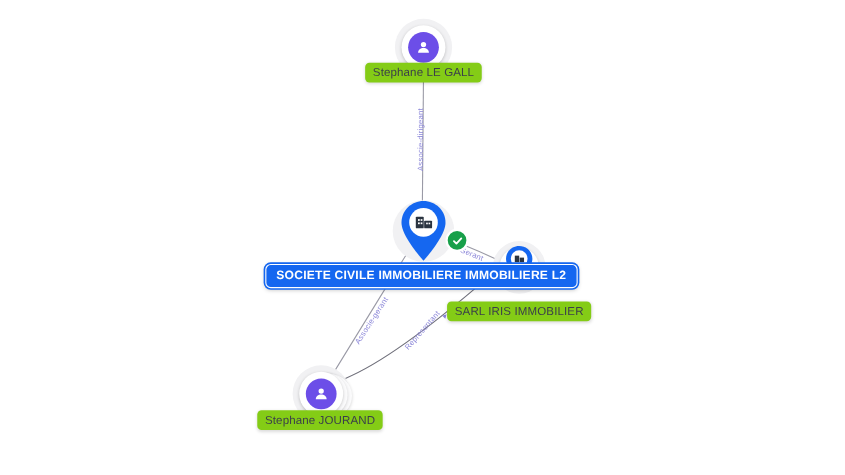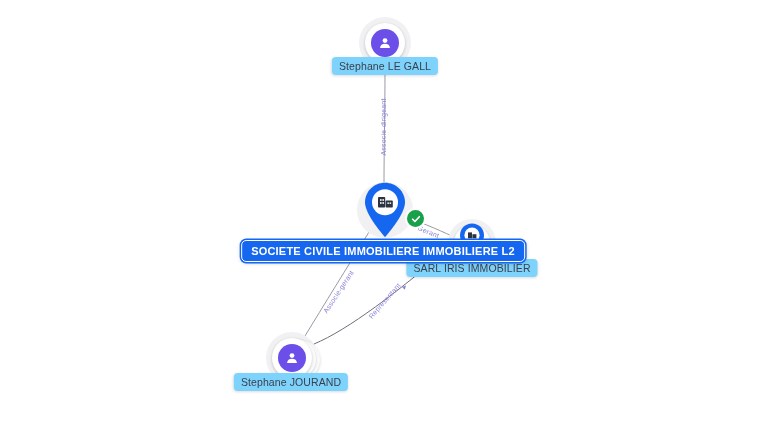--- a/index.html
+++ b/index.html
@@ -107,21 +107,21 @@
 
   
   .label {
     position: absolute;
     transform: translateX(-50%);
     white-space: nowrap;
     font-size: 10.5px;
     line-height: 14px;
     padding: 2px 7px;
     border-radius: 4px;
-    background: #7dd3fc;
+    background: #84cc16;
     color: #3b3f4a;
     box-shadow: 0 1px 3px rgba(0,0,0,0.14);
     letter-spacing: 0.1px;
   }
   .label.selected {
     background: #1567f0;
     color: #ffffff;
     font-size: 11px;
     font-weight: 600;
     padding: 3px 9px;
@@ -189,21 +189,21 @@
                 border-radius:50%; background:#ffffff; box-shadow:0 1px 3px rgba(0,0,0,0.2);"></div>
     <div style="position:absolute; left:-13px; top:-20px; width:26px; height:34px;">
       <svg width="26" height="34" viewBox="0 0 26 34">
         <path d="M13 33 C13 33 25 19.5 25 12.4 C25 5.6 19.6 0.6 13 0.6 C6.4 0.6 1 5.6 1 12.4 C1 19.5 13 33 13 33 Z" fill="#1567f0"></path>
         <circle cx="13" cy="12.2" r="7.6" fill="#ffffff"></circle>
         <rect x="9" y="9.4" width="4" height="6" fill="#2b3440"></rect>
         <rect x="13.4" y="11.2" width="4" height="4.2" fill="#2b3440"></rect>
       </svg>
     </div>
   </div>
-  <div class="label" style="left:472px; top:259px;">SARL IRIS IMMOBILIER</div>
+  <div class="label" style="left:472px; top:274px;">SARL IRIS IMMOBILIER</div>
 
   <div class="node" style="left:292px; top:358px;">
     <div class="halo"></div>
     <div class="stack-card stack-1"></div>
     <div class="stack-card stack-2"></div>
     <div class="person-disc">
       <div class="inner">
         <svg width="16" height="16" viewBox="0 0 24 24">
           <circle cx="12" cy="8.3" r="3.6" fill="#ffffff"></circle>
           <path d="M4.6 19.4c0-4.1 3.3-6.4 7.4-6.4s7.4 2.3 7.4 6.4z" fill="#ffffff"></path>

